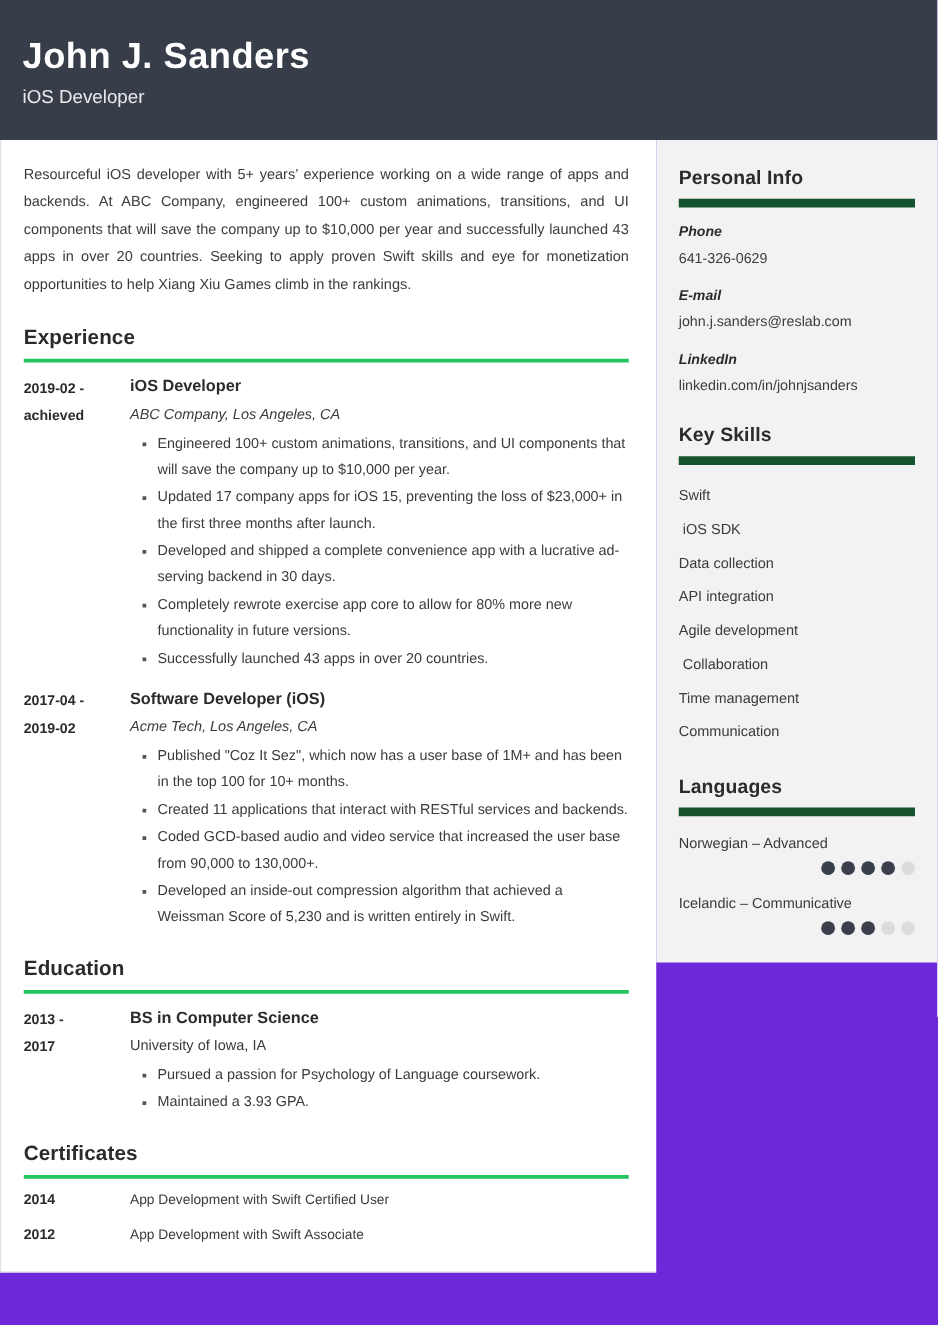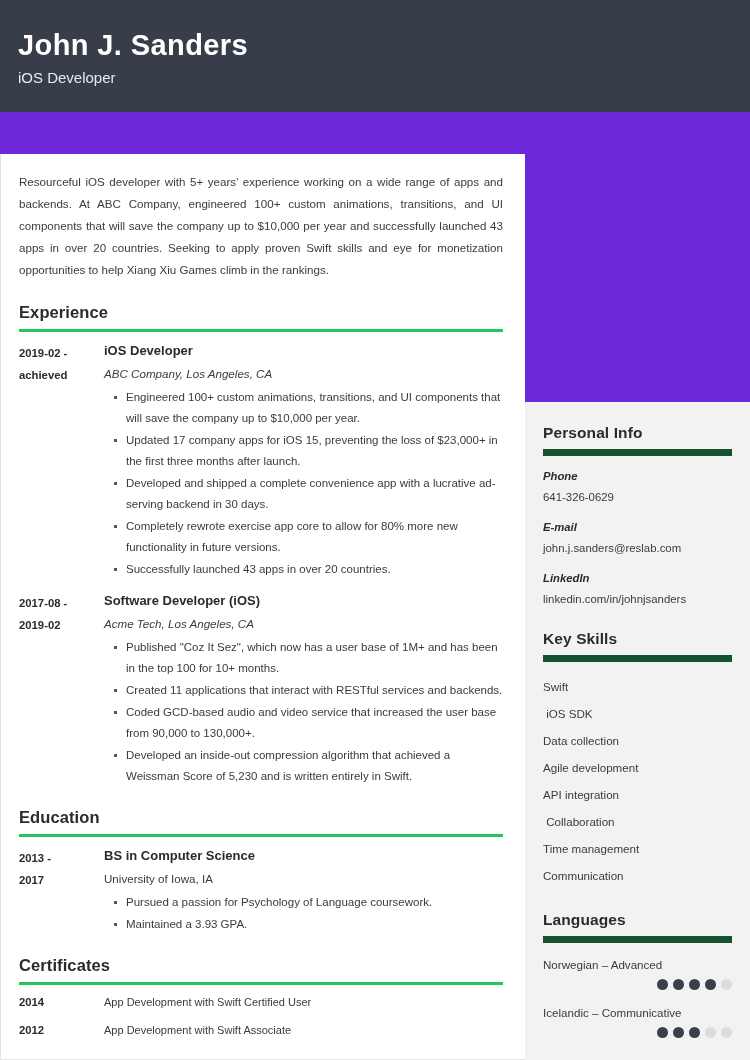--- a/index.html
+++ b/index.html
@@ -36,21 +36,21 @@
     font-weight: normal;
     line-height: 22px;
     margin-top: 5px;
   }
   
   .body {
     position: absolute;
     left: 0; top: 112px;
     width: 750px; height: 948px;
     display: flex;
-    align-items: flex-end;
+    align-items: flex-start;
   }
   .main {
     width: 525px;
     background: #ffffff;
     border-left: 1px solid #e3e3e3;
     border-bottom: 1px solid #e3e3e3;
     padding: 17px 22px 0 18px;
   }
   .aside {
     width: 225px;
@@ -225,21 +225,21 @@
               <li>Updated 17 company apps for iOS 15, preventing the loss of $23,000+ in the first three months after launch.</li>
               <li>Developed and shipped a complete convenience app with a lucrative ad-serving backend in 30 days.</li>
               <li>Completely rewrote exercise app core to allow for 80% more new functionality in future versions.</li>
               <li>Successfully launched 43 apps in over 20 countries.</li>
             </ul>
           </div>
         </div>
 
         <div class="entry" style="margin-top:10px;">
           <div class="dates">
-            <span>2017-08 -</span>
+            <span>2017-04 -</span>
             <span>2019-02</span>
           </div>
           <div class="content">
             <div class="job-title">Software Developer (iOS)</div>
             <div class="org">Acme Tech, Los Angeles, CA</div>
             <ul>
               <li>Published "Coz It Sez", which now has a user base of 1M+ and has been in the top 100 for 10+ months.</li>
               <li>Created 11 applications that interact with RESTful services and backends.</li>
               <li>Coded GCD-based audio and video service that increased the user base from 90,000 to 130,000+.</li>
               <li>Developed an inside-out compression algorithm that achieved a Weissman Score of 5,230 and is written entirely in Swift.</li>
@@ -293,22 +293,22 @@
 
         <div class="info-label">LinkedIn</div>
         <div class="info-value">linkedin.com/in/johnjsanders</div>
       </div>
 
       <div class="aside-section">
         <div class="aside-title">Key Skills</div>
         <div class="skill">Swift</div>
         <div class="skill"> iOS SDK</div>
         <div class="skill">Data collection</div>
+        <div class="skill">API integration</div>
         <div class="skill">Agile development</div>
-        <div class="skill">API integration</div>
         <div class="skill"> Collaboration</div>
         <div class="skill">Time management</div>
         <div class="skill">Communication</div>
       </div>
 
       <div class="aside-section">
         <div class="aside-title">Languages</div>
 
         <div class="lang-block">
           <div class="lang-name">Norwegian – Advanced</div>

